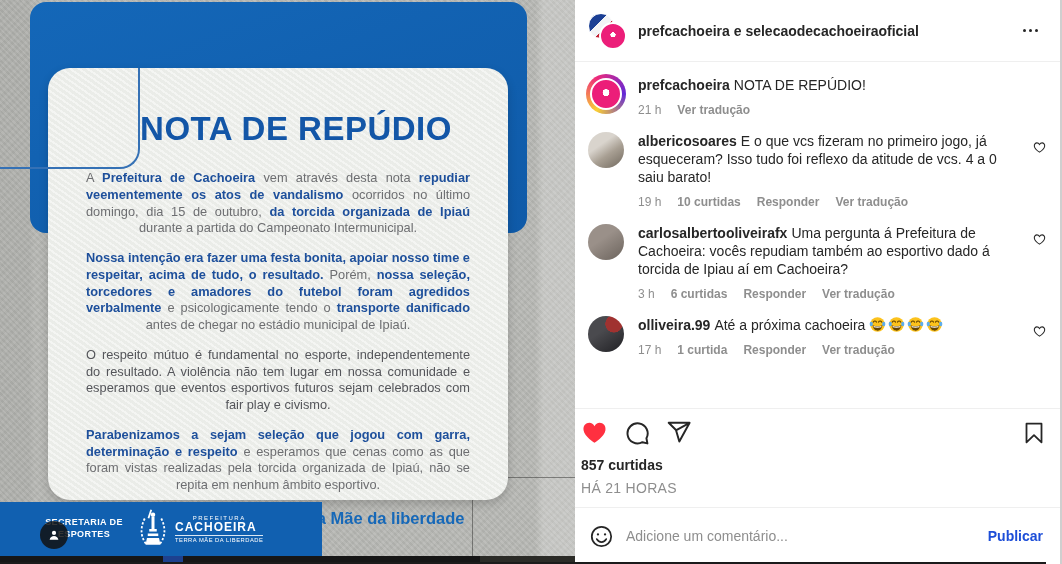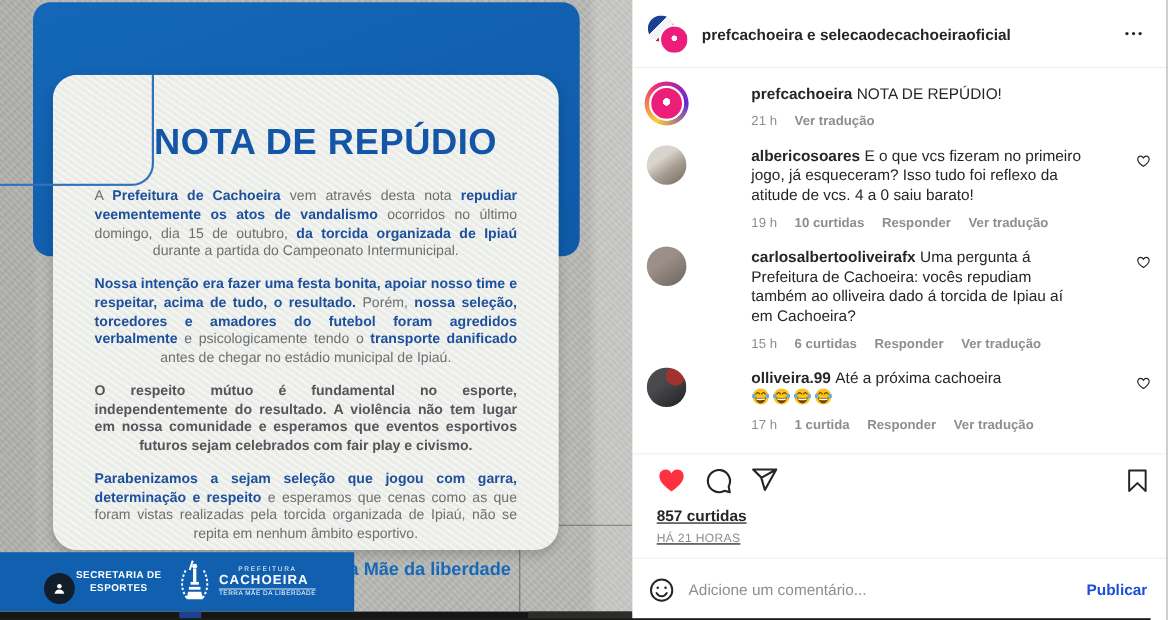--- a/index.html
+++ b/index.html
@@ -26,25 +26,25 @@
       #eef0ec;
     box-shadow:0 4px 10px rgba(0,0,0,0.18);
     padding:42px 38px 0 38px; }
   .tab-outline { position:absolute; left:0; top:68px; width:140px; height:101px;
     border-right:2px solid #3571b5; border-bottom:2px solid #3571b5; border-bottom-right-radius:20px; }
   .note-title { text-align:center; font-size:33px; font-weight:bold; letter-spacing:0.5px; color:#1356a7; padding-left:36px; }
   .note-body { margin-top:22px; font-size:12.8px; line-height:1.31; text-align:justify; text-align-last:center; color:#6d6e71; }
   .note-body p { margin-bottom:13px; }
   .seg-body { color:#6d6e71; }
   .seg-navy { color:#1d4f9b; font-weight:bold; }
-  .seg-gray { color:#54555a; font-weight:bold; }
+  .seg-gray { color:#54555a; font-weight:normal; }
   .note-signature { margin-top:15px; text-align:center; font-size:16.5px; font-weight:bold; color:#1668b8; }
 
   .footer-bar { position:absolute; left:0; top:502px; width:322px; height:54px; background:#1160b0;
-    display:flex; align-items:center; padding-left:66px; }
+    display:flex; align-items:center; padding-left:42px; }
   .sec-text { width:84px; color:#fff; font-weight:bold; font-size:9px; letter-spacing:0.4px; line-height:1.3; text-align:center; }
   .logo-statue { margin-left:12px; flex:0 0 auto; }
   .pref-block { margin-left:7px; color:#fff; }
   .pref-small { font-size:6px; letter-spacing:1.5px; text-align:center; }
   .pref-big { font-size:12px; font-weight:bold; letter-spacing:1px; line-height:1.1; }
   .pref-tag { font-size:5.8px; letter-spacing:0.5px; border-top:1px solid rgba(255,255,255,0.85); margin-top:1px; padding-top:1.5px; text-align:center; }
 
   .tag-people-btn { position:absolute; left:40px; top:521px; width:28px; height:28px; border-radius:50%;
     background:rgba(18,18,18,0.85); display:flex; align-items:center; justify-content:center; }
 
@@ -60,44 +60,44 @@
   .avatar-pair { position:relative; width:42px; height:40px; flex:0 0 auto; }
   .avatar-pair .av-back { position:absolute; left:0; top:2px; width:26px; height:26px; border-radius:50%;
     background:linear-gradient(135deg,#1b3f94 0 38%,#f2f3f5 38% 62%,#c22033 62%); border:1px solid #fff; }
   .avatar-pair .av-front { position:absolute; left:11px; top:11px; width:28px; height:28px; border-radius:50%;
     background:radial-gradient(circle at 50% 45%, #fff 0 14%, #ec1e79 15% 100%); border:2px solid #fff; }
   .p-header-title { margin-left:8px; font-size:14px; font-weight:bold; color:#262626; }
   .more-dots { margin-left:auto; display:flex; gap:3px; cursor:pointer; padding:6px; }
   .more-dots i { width:3px; height:3px; border-radius:50%; background:#262626; }
 
   .comments { flex:1 1 auto; overflow:hidden; padding:14px 16px 0 13px; }
-  .c-row { display:flex; margin-bottom:15px;gap:45px; }
+  .c-row { display:flex; margin-bottom:15px; }
   .c-avatar { width:36px; height:36px; border-radius:50%; flex:0 0 auto; }
   .ring { width:40px; height:40px; flex:0 0 auto; border-radius:50%; margin:-2px 0 0 -2px;
     background:conic-gradient(from 210deg,#f9ce34,#ee2a7b,#6228d7,#f9ce34); display:flex; align-items:center; justify-content:center; }
   .ring .c-avatar { width:32px; height:32px; border:2px solid #fff; }
   .av-pref  { background:radial-gradient(circle at 50% 45%, #fff 0 16%, #ec1e79 17% 100%); }
   .av-a1 { background:linear-gradient(145deg,#d9d4cd 0 35%,#a89f93 60%,#6f675c 100%); }
   .av-a2 { background:linear-gradient(145deg,#9a9089 0 40%,#6b635c 100%); }
   .av-a3 { background:radial-gradient(circle at 72% 22%, #a03230 0 22%, rgba(0,0,0,0) 23%),
                     linear-gradient(145deg,#4a4a4e 0 40%,#202024 100%); }
   .c-main { margin-left:14px; flex:1 1 auto; max-width:385px; }
   .c-text { font-size:14px; line-height:18px; color:#262626; }
   .c-user { font-weight:bold; margin-right:4px; }
   .c-meta { margin-top:9px; font-size:12px; color:#8e8e8e; display:flex; gap:16px; align-items:center; }
   .c-meta .strong { font-weight:bold; color:#8e8e8e; }
   .c-like { margin-left:auto; padding-top:8px; flex:0 0 auto; cursor:pointer; }
   .emoji-row { display:inline-flex; gap:2px; vertical-align:-3px; }
 
-  .actions { padding:11px 16px 0 22px; flex:0 0 auto;text-decoration:underline; }
+  .actions { padding:11px 16px 0 6px; flex:0 0 auto; }
   .action-icons { display:flex; align-items:center; gap:16px; }
   .action-icons .spacer { margin-left:auto; }
   .icon-btn { cursor:pointer; display:flex; }
   .likes-count { margin-top:11px; font-size:14px; font-weight:bold; color:#262626; }
-  .timestamp { margin-top:7px; font-size:11px; letter-spacing:0.3px; color:#8e8e8e; }
+  .timestamp { margin-top:7px; font-size:14px; letter-spacing:0.3px; color:#8e8e8e; }
 
   .comment-box { margin-top:11px; border-top:1px solid #efefef; height:57px; display:flex; align-items:center;
     padding:0 19px 0 14px; flex:0 0 auto; }
   .cb-input { border:none; outline:none; flex:1 1 auto; margin-left:12px; font-size:14px; color:#262626;
     font-family:"Liberation Sans", sans-serif; background:transparent; }
   .cb-input::placeholder { color:#8e8e8e; }
   .cb-post { font-size:14px; font-weight:bold; color:#1d4ed8; cursor:pointer; }
 
   .bottom-line { position:absolute; left:0; top:562px; width:1062px; height:2px; background:#1b1b1b; }
   .right-edge-gap { position:absolute; left:1046px; top:556px; width:16px; height:8px; background:#fff; }
@@ -208,24 +208,24 @@
           <svg width="13" height="13" viewBox="0 0 24 24" fill="none" stroke="#262626" stroke-width="2">
             <path d="M12 20.5S3.5 15.5 2.5 9.7C1.9 5.9 4.4 3.5 7.3 3.5c2 0 3.6 1.2 4.7 3 1.1-1.8 2.7-3 4.7-3 2.9 0 5.4 2.4 4.8 6.2-1 5.8-9.5 10.8-9.5 10.8z"></path>
           </svg>
         </div>
       </div>
 
       <div class="c-row">
         <div class="c-avatar av-a2"></div>
         <div class="c-main">
           <div class="c-text">
-            <span class="c-user">carlosalbertooliveirafx</span><span>Uma pergunta á Prefeitura de Cachoeira: vocês repudiam também ao olliveira dado á torcida de Ipiau aí em Cachoeira?</span>
+            <span class="c-user">carlosalbertooliveirafx</span><span>Uma pergunta á Prefeitura de Cachoeira: vocês repudiam também ao esportivo dado á torcida de Ipiau aí em Cachoeira?</span>
           </div>
           <div class="c-meta">
-            <span>15 h</span>
+            <span>3 h</span>
             <span class="strong">6 curtidas</span>
             <span class="strong">Responder</span>
             <span class="strong">Ver tradução</span>
           </div>
         </div>
         <div class="c-like">
           <svg width="13" height="13" viewBox="0 0 24 24" fill="none" stroke="#262626" stroke-width="2">
             <path d="M12 20.5S3.5 15.5 2.5 9.7C1.9 5.9 4.4 3.5 7.3 3.5c2 0 3.6 1.2 4.7 3 1.1-1.8 2.7-3 4.7-3 2.9 0 5.4 2.4 4.8 6.2-1 5.8-9.5 10.8-9.5 10.8z"></path>
           </svg>
         </div>

